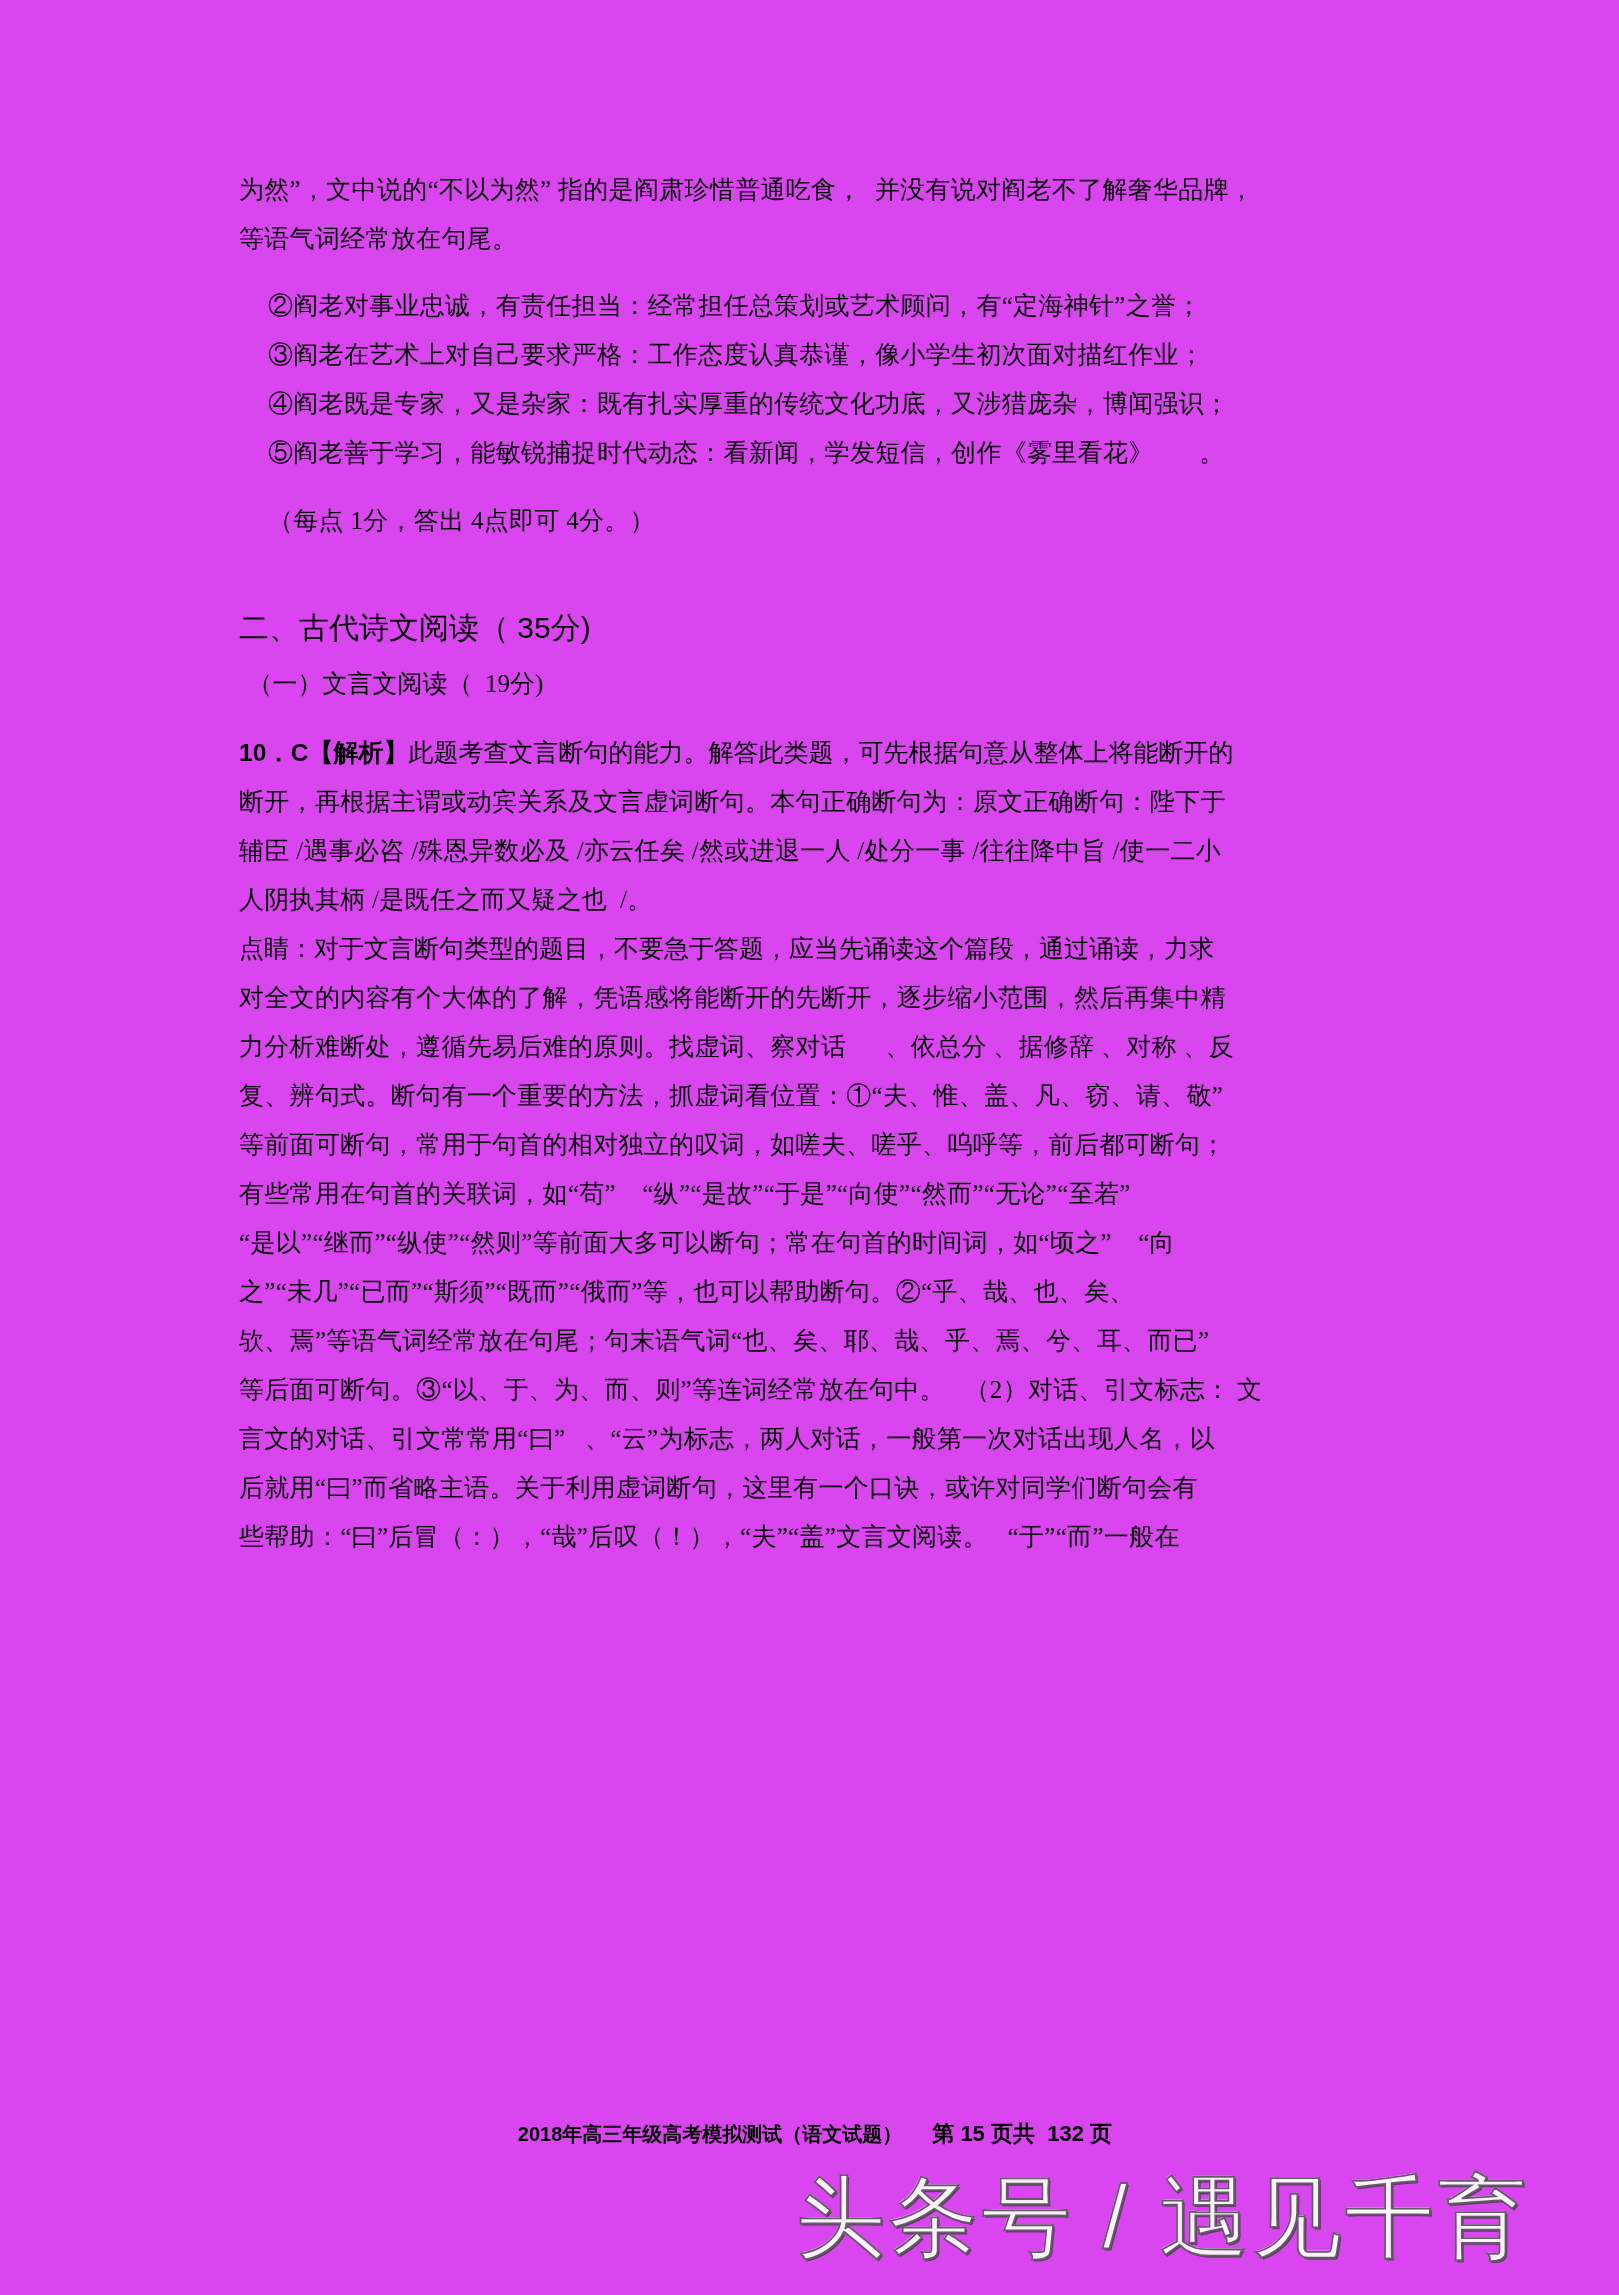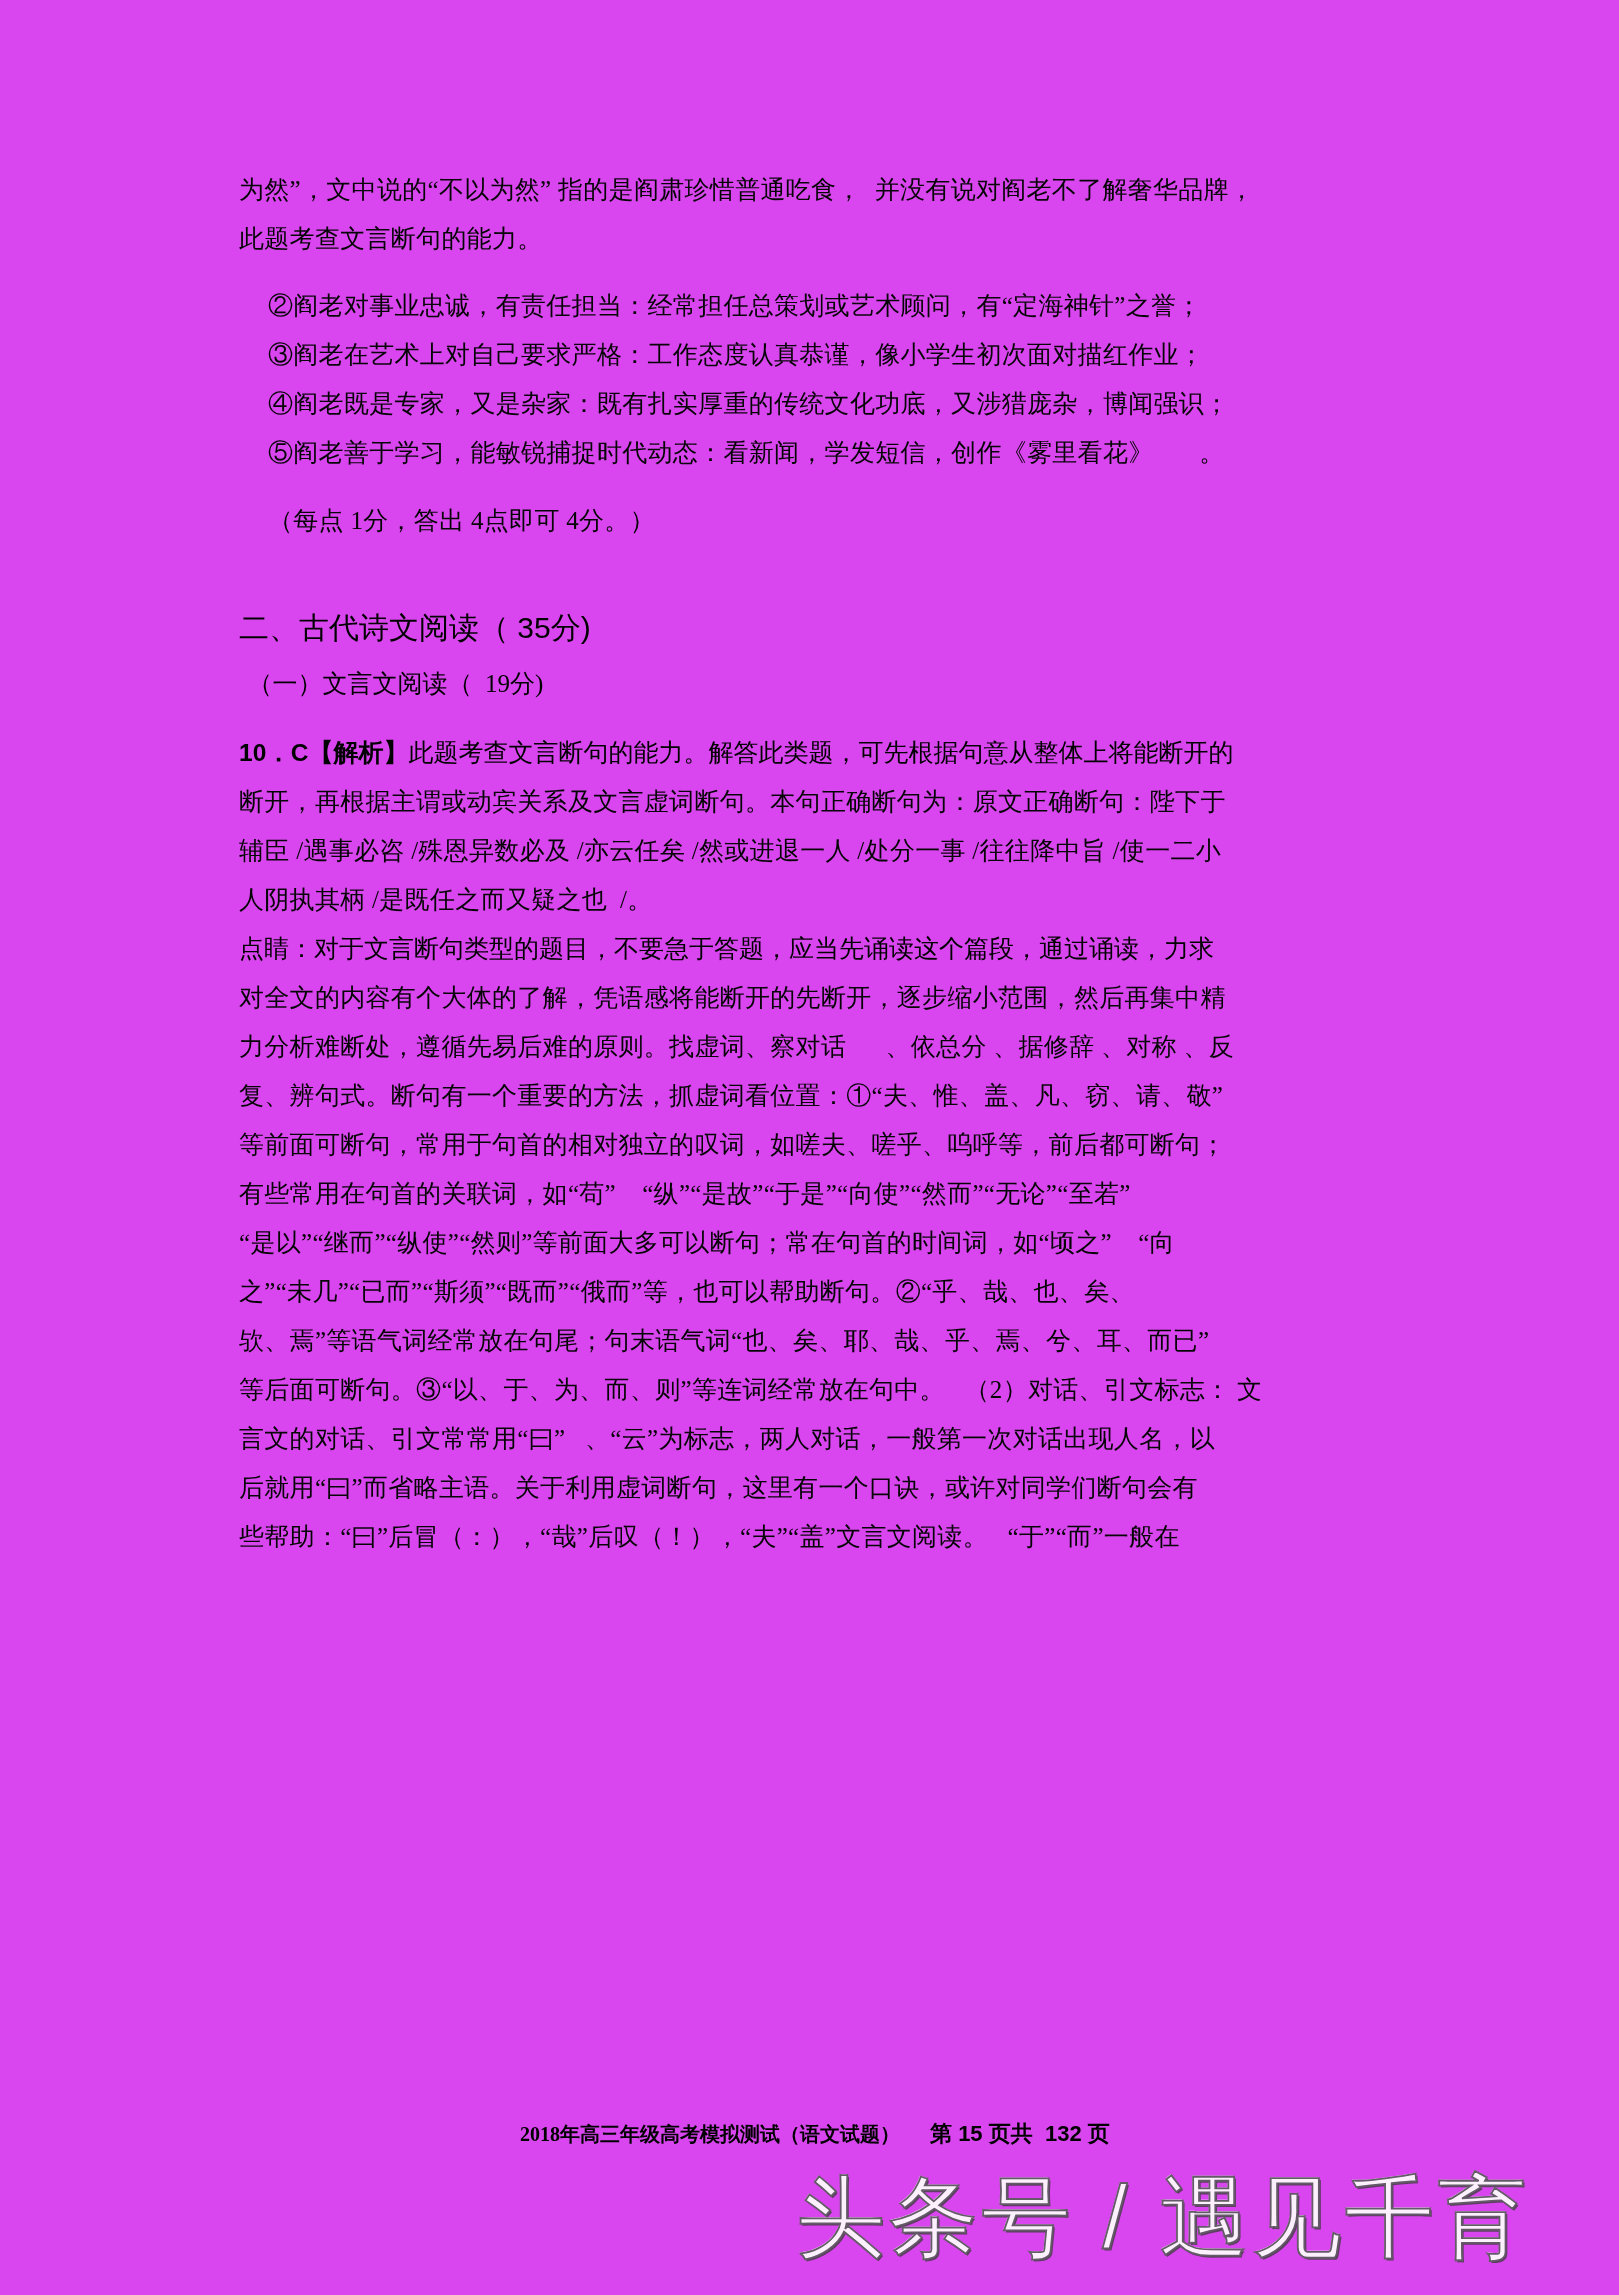--- a/index.html
+++ b/index.html
@@ -82,21 +82,21 @@
     width: 1620px;
     text-align: center;
     white-space: pre;
   }
   .footer-inner {
     display: inline-block;
     font-size: 21px;
     line-height: 32px;
   }
   .footer-title {
-    font-family: Liberation Serif, serif;
+    font-family: Liberation Sans, sans-serif;
     font-weight: bold;
     font-size: 20px;
   }
   .footer-page {
     font-family: "Liberation Sans", "DejaVu Sans", sans-serif;
     font-weight: bold;
     font-size: 22px;
     margin-left: 30px;
   }
 
@@ -123,21 +123,21 @@
   }
 </style>
 </head>
 <body>
 
 <div class="page">
 
   <div class="content">
 
     <div class="line ind-0">为然”，文中说的“不以为然” 指的是阎肃珍惜普通吃食，  并没有说对阎老不了解奢华品牌，</div>
-    <div class="line ind-0">此题考查文言断句的能力。</div>
+    <div class="line ind-0">等语气词经常放在句尾。</div>
 
     <div class="gap-sm"></div>
 
     <div class="line ind-1">②阎老对事业忠诚，有责任担当：经常担任总策划或艺术顾问，有“定海神针”之誉；</div>
     <div class="line ind-1">③阎老在艺术上对自己要求严格：工作态度认真恭谨，像小学生初次面对描红作业；</div>
     <div class="line ind-1">④阎老既是专家，又是杂家：既有扎实厚重的传统文化功底，又涉猎庞杂，博闻强识；</div>
     <div class="line ind-1">⑤阎老善于学习，能敏锐捕捉时代动态：看新闻，学发短信，创作《雾里看花》       。</div>
 
     <div class="gap-sm"></div>
     <div class="line ind-1">（每点 1分，答出 4点即可 4分。）</div>

